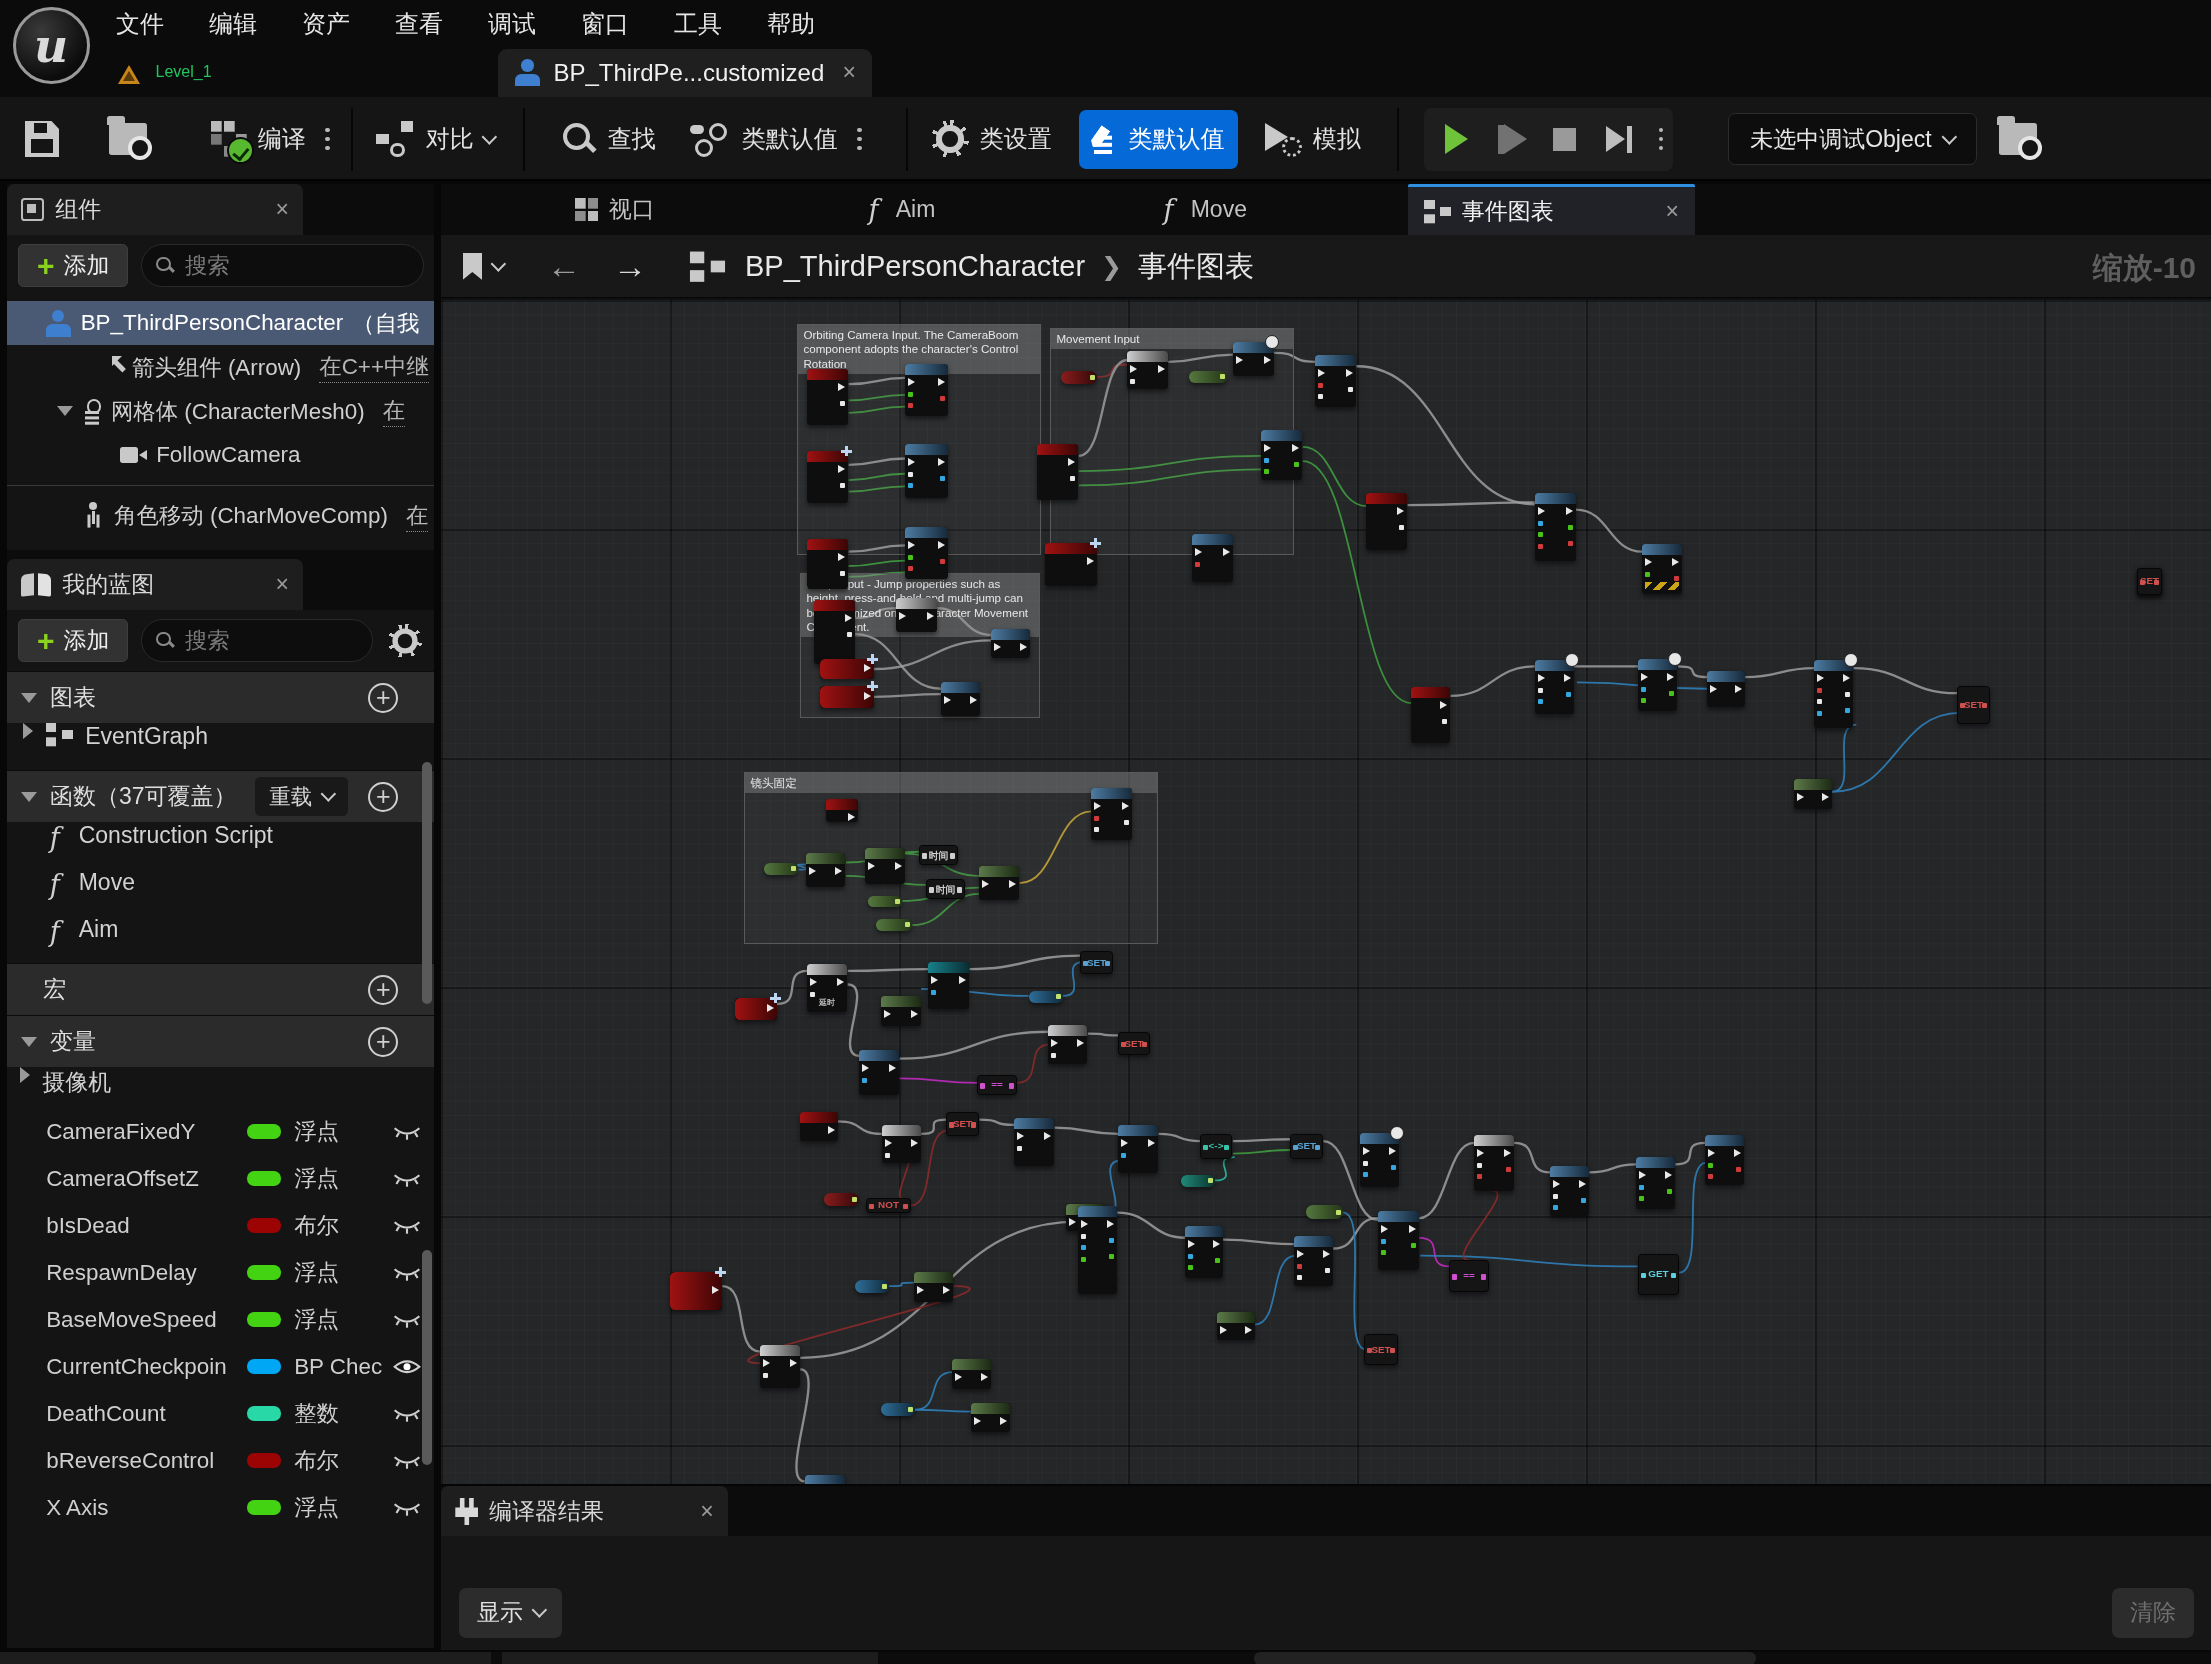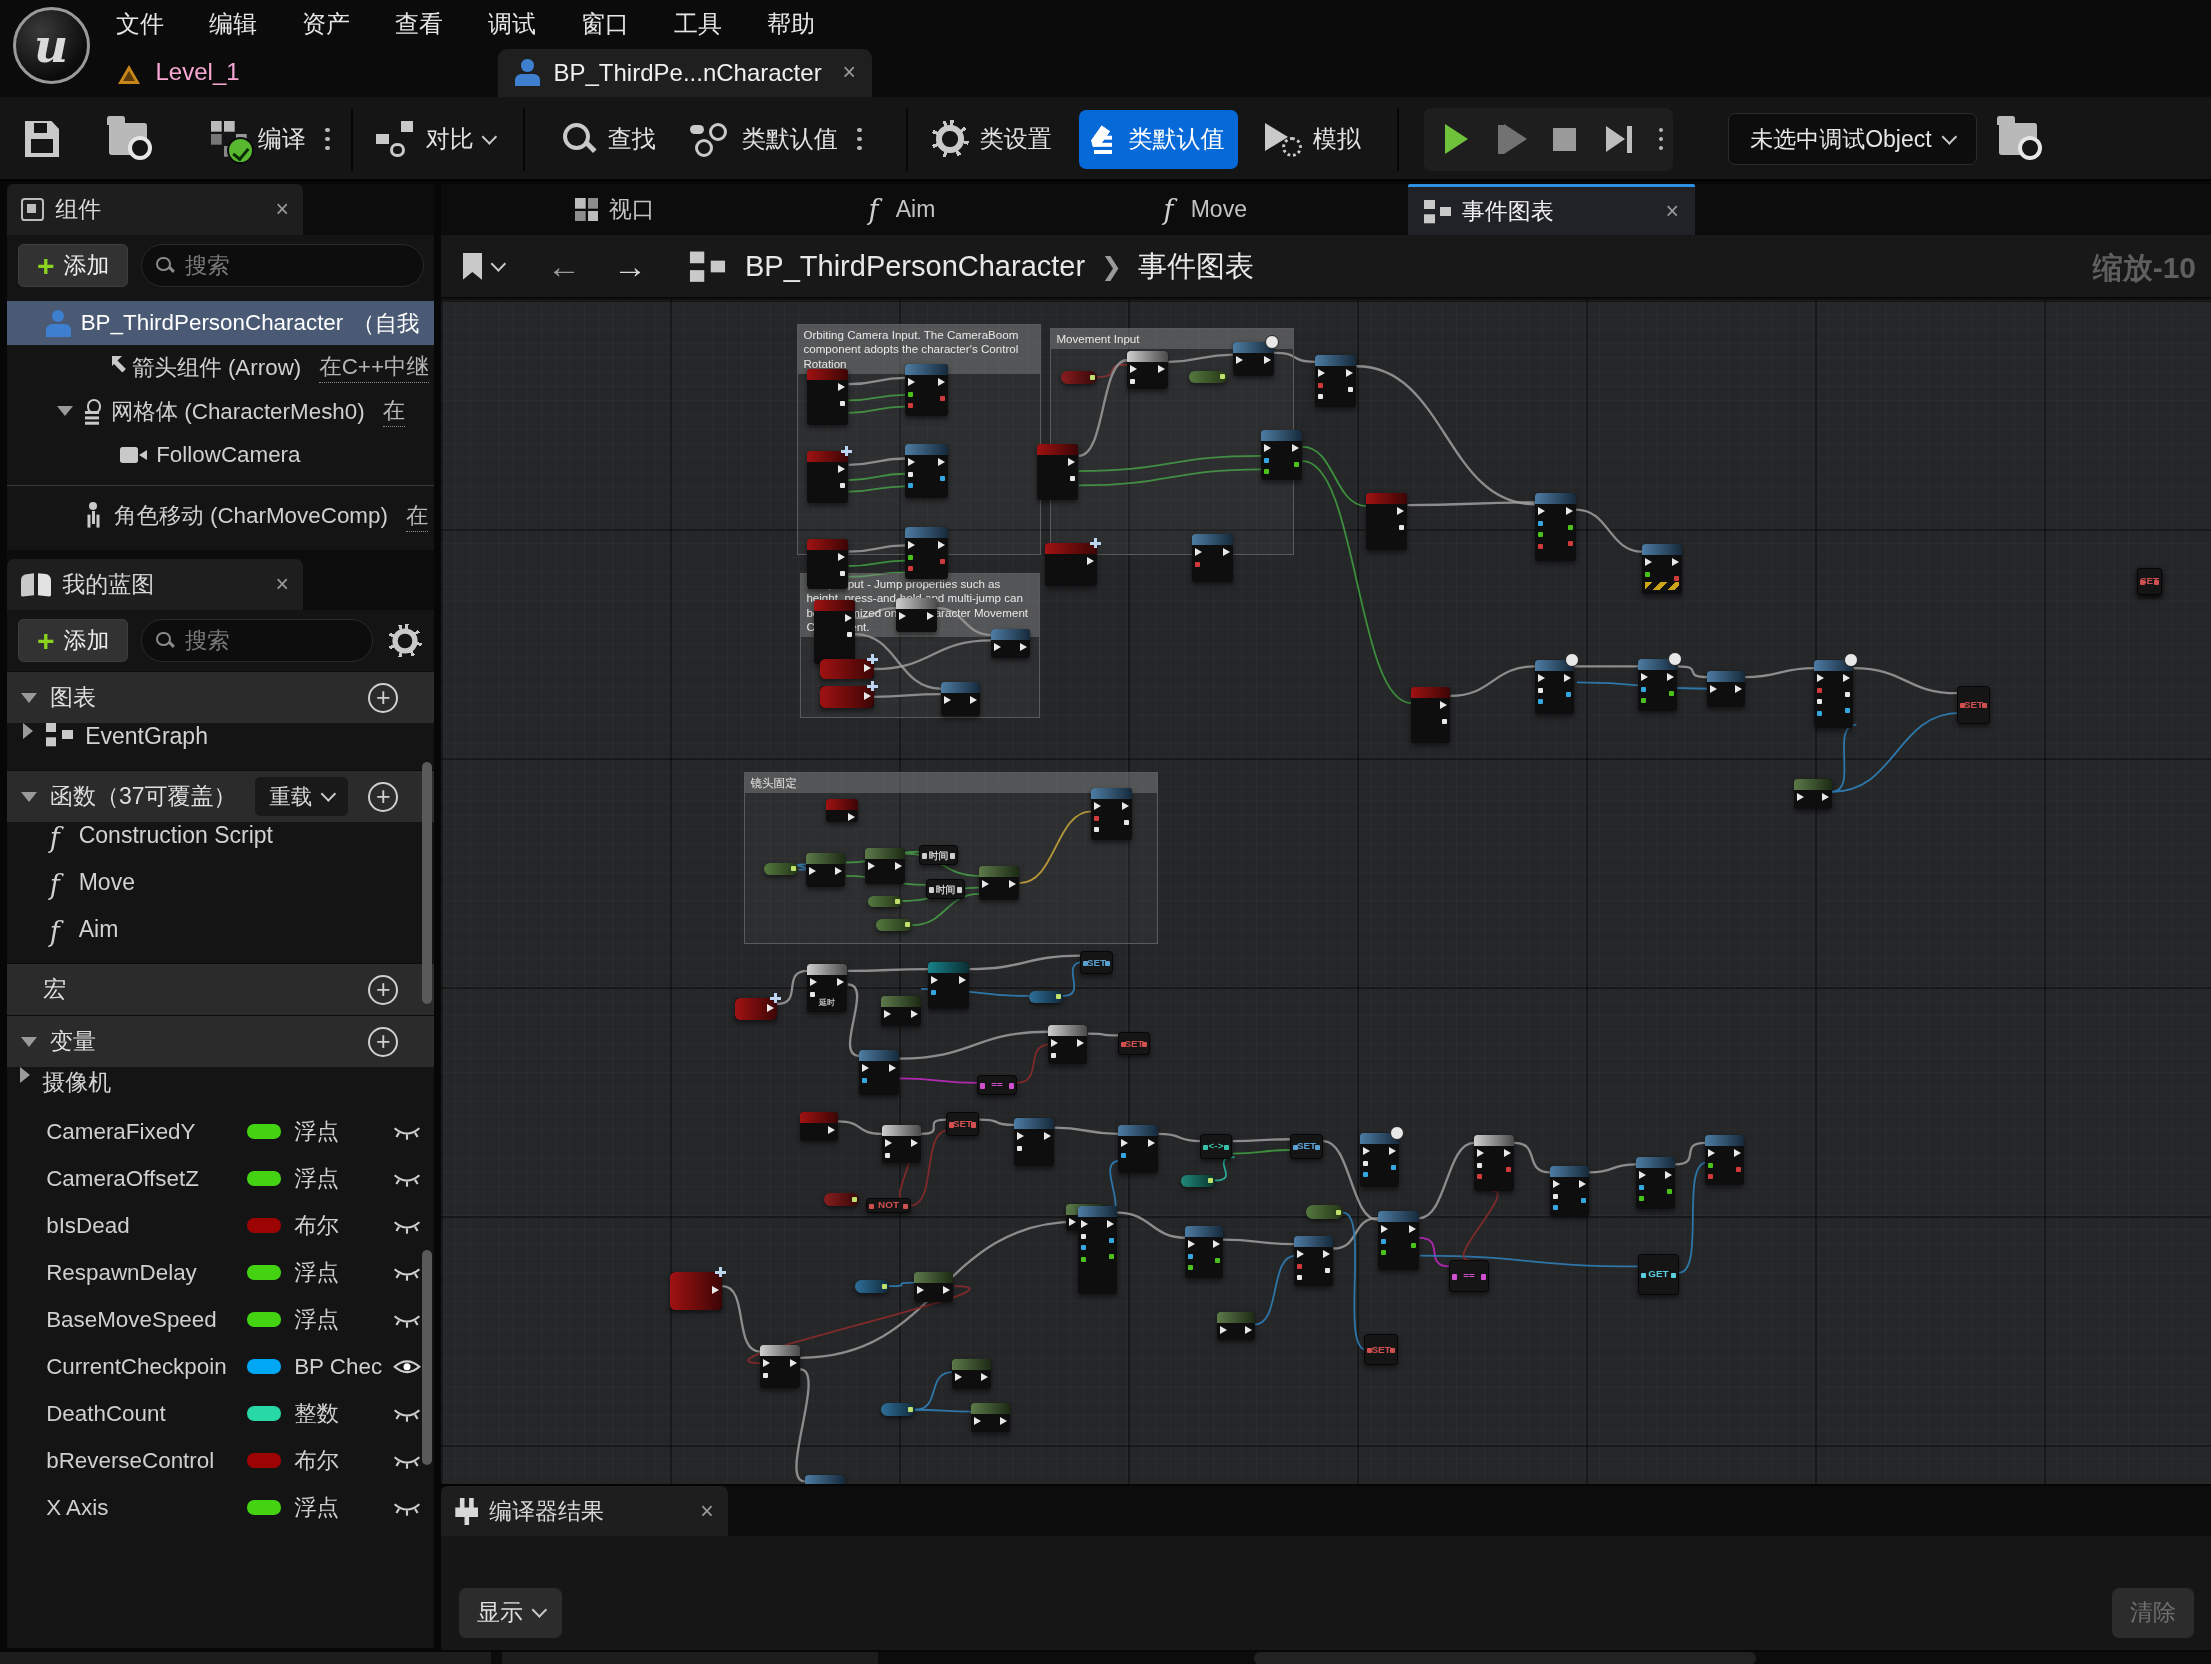--- a/index.html
+++ b/index.html
@@ -11,21 +11,21 @@
   .menu-item { color:#e6e6e6; font-size:24px; cursor:default; }
   #ue-logo { position:absolute; left:12.5px; top:7.2px; width:77px; height:77px; border-radius:50%;
     background:radial-gradient(circle at 35% 30%, #3a3a3a, #0c0c0c 70%); border:3.6px solid #9a9a9a;
     display:flex; align-items:center; justify-content:center; z-index:5; }
   #ue-logo span { font-family:"DejaVu Serif",serif; font-style:italic; font-weight:bold; font-size:47px; color:#dadada; }
   #asset-tabs { position:absolute; left:0; top:47px; width:2211px; height:50px; background:#0b0b0b; }
   #level-tab { position:absolute; left:116px; top:0; height:50px; display:flex; align-items:center; gap:12.5px; }
   #level-tab .lvl-ico { width:27px; height:23px; position:relative; }
   .lvl-ico:before { content:""; position:absolute; left:1.8px; bottom:0; border-left:11.6px solid transparent; border-right:11.6px solid transparent; border-bottom:19.7px solid #c8861a; }
   .lvl-ico:after { content:""; position:absolute; left:7.2px; bottom:2.7px; border-left:6.3px solid transparent; border-right:6.3px solid transparent; border-bottom:10.7px solid #5a3a08; }
-  #level-tab .t { color:#f9a8d4; font-size:24px; }
+  #level-tab .t { color:#22c55e; font-size:16px; }
   #bp-tab { position:absolute; left:498px; top:1.8px; width:374px; height:48px; background:#1f1f1f; border-radius:9px 9px 0 0; display:flex; align-items:center; padding:0 16px; gap:12.5px; }
   .person-ico { width:27px; height:27px; position:relative; flex:0 0 auto; }
   .person-ico:before { content:""; position:absolute; left:7.2px; top:0; width:12.5px; height:12.5px; border-radius:50%; background:#3f7fd0; }
   .person-ico:after { content:""; position:absolute; left:0.9px; bottom:0; width:25px; height:12.5px; border-radius:6.3px 6.3px 0 0; background:#3f7fd0; }
   #bp-tab .t { color:#f0f0f0; font-size:24px; white-space:nowrap; }
   .close-x { color:#9a9a9a; font-size:23px; margin-left:auto; }
   
   #toolbar { position:absolute; left:0; top:97px; width:2211px; height:84px; background:#151515; border-bottom:2.7px solid #020202; }
   .tb { position:absolute; top:0; height:84px; display:flex; align-items:center; gap:10.7px; color:#e2e2e2; font-size:24px; }
   .tsep { position:absolute; top:10.7px; width:1.8px; height:63px; background:#060606; }
@@ -205,21 +205,21 @@
 <div id="ue-logo">
     <span>u</span>
   </div>
 <div id="asset-tabs">
   <div id="level-tab">
     <span class="lvl-ico"></span>
     <span class="t">Level_1</span>
   </div>
   <div id="bp-tab">
     <span class="person-ico"></span>
-    <span class="t">BP_ThirdPe...nCharacter</span>
+    <span class="t">BP_ThirdPe...customized</span>
     <span class="close-x">×</span>
   </div>
 </div>
 
 <div id="toolbar">
   <div class="tb" style="left:25px">
       <span class="ico-save"></span>
     </div>
   <div class="tb" style="left:109px">
       <span class="ico-browse"></span>

